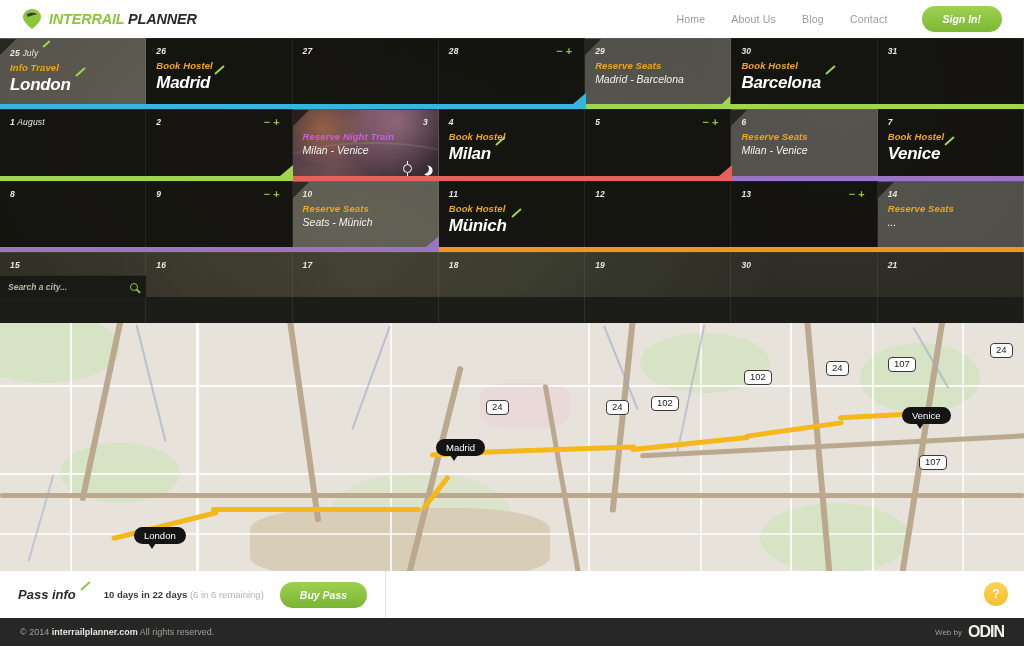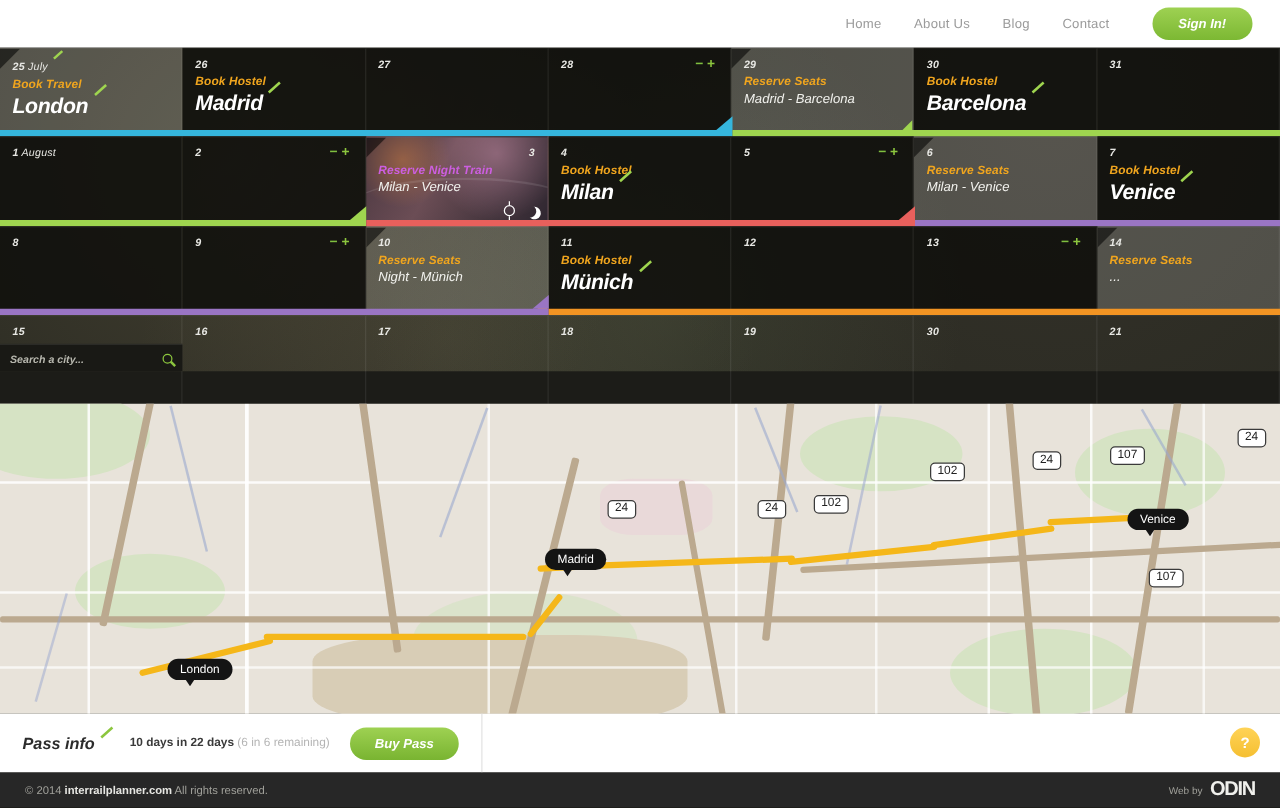--- a/index.html
+++ b/index.html
@@ -223,35 +223,44 @@
   .fright { margin-left:auto; display:flex; align-items:center; gap:6px; }
   .fright .lbl { font-size: 8px; color:#a0a09a; }
   .odin { font-size: 16px; font-weight:bold; color:#f0f0ec; letter-spacing:-1px; }
 </style>
 </head>
 <body>
 
 <div id="app">
 
   <div class="header">
+    <div class="logo-wrap">
+      <span class="logo-mark">
+        <svg width="20" height="22" viewBox="0 0 20 22">
+          <path d="M10 1 C4.8 1 1 4.7 1 9.3 C1 14.6 10 21 10 21 C10 21 19 14.6 19 9.3 C19 4.7 15.2 1 10 1 Z" fill="#8cc63e"></path>
+          <path d="M4.5 6.5 C7 4.5 12 4.2 15 6.2 C12.5 6.8 9 7.6 6.5 9 C5.6 8.2 4.9 7.4 4.5 6.5 Z" fill="#3c3c36"></path>
+        </svg>
+      </span>
+      <span class="logo-text"><span class="g">INTERRAIL</span><span class="d"> PLANNER</span></span>
+    </div>
     <nav class="nav">
       <a href="#">Home</a>
       <a href="#">About Us</a>
       <a href="#">Blog</a>
       <a href="#">Contact</a>
       <button class="signin">Sign In!</button>
     </nav>
   </div>
 
   <div class="calendar" id="calendar">
       <div class="cal-row">
         <div class="cell lite">
           <div class="notch"></div>
           <div class="daynum"><span>25</span><span class="mon"> July</span><span class="pencil"></span></div>
-          <div class="task">Book Travel</div>
+          <div class="task">Info Travel</div>
           <div class="city">London<span class="pencil big"></span></div>
         </div>
         <div class="cell dark">
           <div class="daynum"><span>26</span><span class="mon"></span></div>
           <div class="task">Book Hostel</div>
           <div class="city">Madrid<span class="pencil big"></span></div>
         </div>
         <div class="cell dark">
           <div class="daynum"><span>27</span><span class="mon"></span></div>
         </div>
@@ -331,21 +340,21 @@
           <div class="daynum"><span>8</span><span class="mon"></span></div>
         </div>
         <div class="cell dark">
           <div class="daynum"><span>9</span><span class="mon"></span></div>
           <div class="plusminus"><span class="minus">−</span><span>+</span></div>
         </div>
         <div class="cell lite">
           <div class="notch"></div>
           <div class="daynum"><span>10</span><span class="mon"></span></div>
           <div class="task">Reserve Seats</div>
-          <div class="route">Night - Münich</div>
+          <div class="route">Seats - Münich</div>
           <div class="corner-tri orange"></div>
         </div>
         <div class="cell dark">
           <div class="daynum"><span>11</span><span class="mon"></span></div>
           <div class="task">Book Hostel</div>
           <div class="city">Münich<span class="pencil big"></span></div>
         </div>
         <div class="cell dark">
           <div class="daynum"><span>12</span><span class="mon"></span></div>
         </div>

